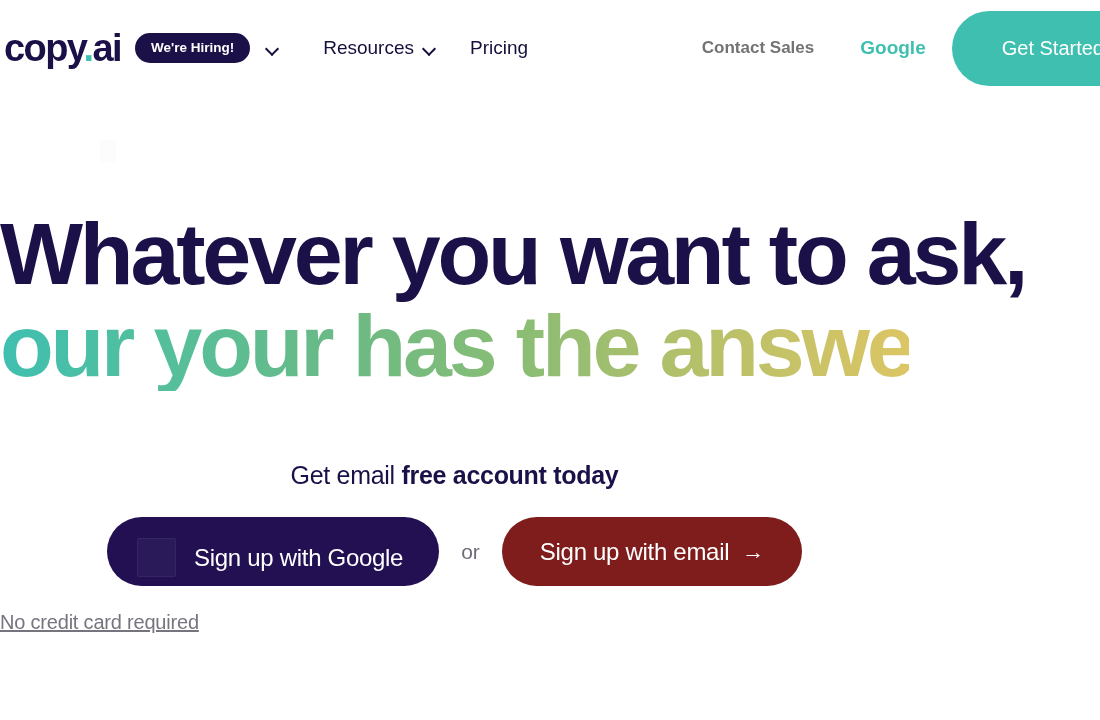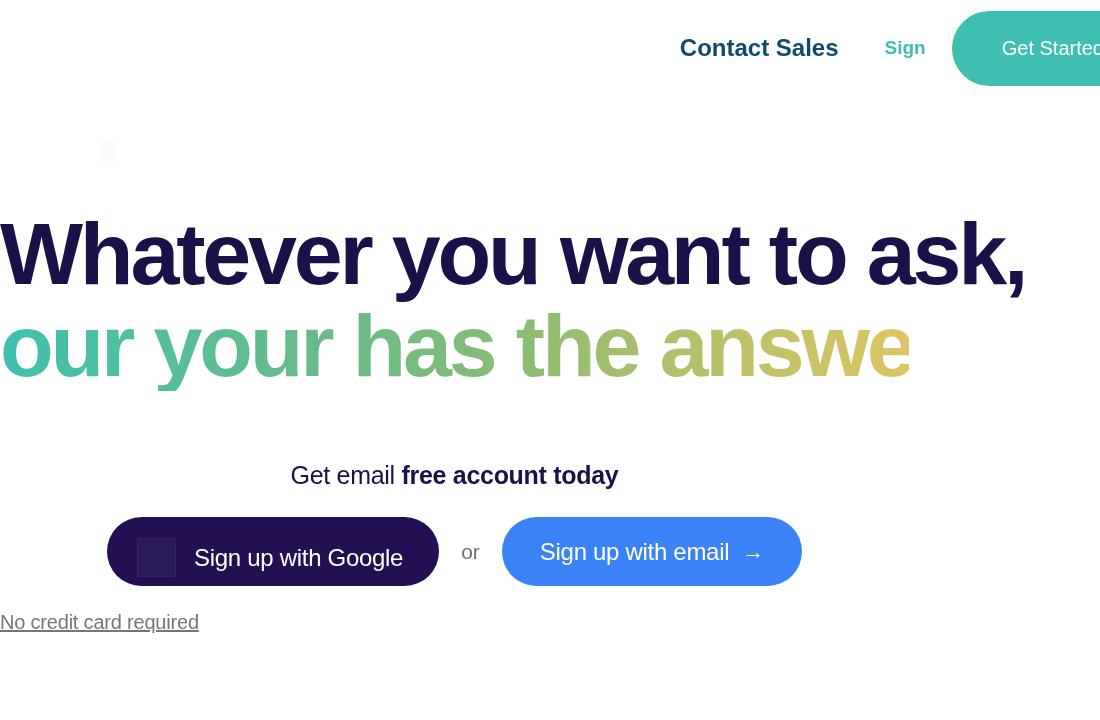--- a/index.html
+++ b/index.html
@@ -102,23 +102,23 @@
   }
 
   .nav-right {
     margin-left: auto;
     display: flex;
     align-items: center;
     height: 96px;
   }
 
   .contact-sales {
-    font-size: 24px;
-    font-weight: 700;
-    color: #0c4a6e;
+    font-size: 17px;
+    font-weight: 700;
+    color: #737373;
     cursor: pointer;
     white-space: nowrap;
   }
 
   .login-link {
     font-size: 19px;
     font-weight: 700;
     color: #3fbfb0;
     margin-left: 46px;
     cursor: pointer;
@@ -232,21 +232,21 @@
   }
 
   .or-text {
     font-size: 21px;
     color: #6e6d7a;
     margin: 0 22px;
     font-weight: 400;
   }
 
   .btn-email {
-    background: #3b82f6;
+    background: #7f1d1d;
     color: #ffffff;
     height: 69px;
     border-radius: 999px;
     border: none;
     display: flex;
     align-items: center;
     gap: 13px;
     padding: 0 38px;
     font-size: 24px;
     font-family: "Liberation Sans", sans-serif;
@@ -266,24 +266,44 @@
     font-weight: 400;
     letter-spacing: -0.2px;
     text-decoration: underline;
   }
 </style>
 </head>
 <body>
 
 <div class="navbar">
 
+  <div class="nav-left">
+
+    <div class="logo"><span>copy</span><span class="dot">.</span><span>ai</span></div>
+
+    <div class="hiring-badge">We're Hiring!</div>
+
+    <div class="nav-chev-standalone">
+      <span class="chev"></span>
+    </div>
+
+    <div class="nav-links">
+      <div class="nav-link">
+        <span>Resources</span>
+        <span class="chev"></span>
+      </div>
+      <div class="nav-link">
+        <span>Pricing</span>
+      </div>
+    </div>
+  </div>
 
   <div class="nav-right">
     <div class="contact-sales">Contact Sales</div>
-    <div class="login-link">Sign</div>
+    <div class="login-link">Google</div>
     <div class="get-started">Get Started</div>
   </div>
 </div>
 
 <div class="hero">
 
   <div class="ghost-mark"></div>
 
   <h1 class="headline">
     <span class="headline-line1">Whatever you want to ask,</span>

